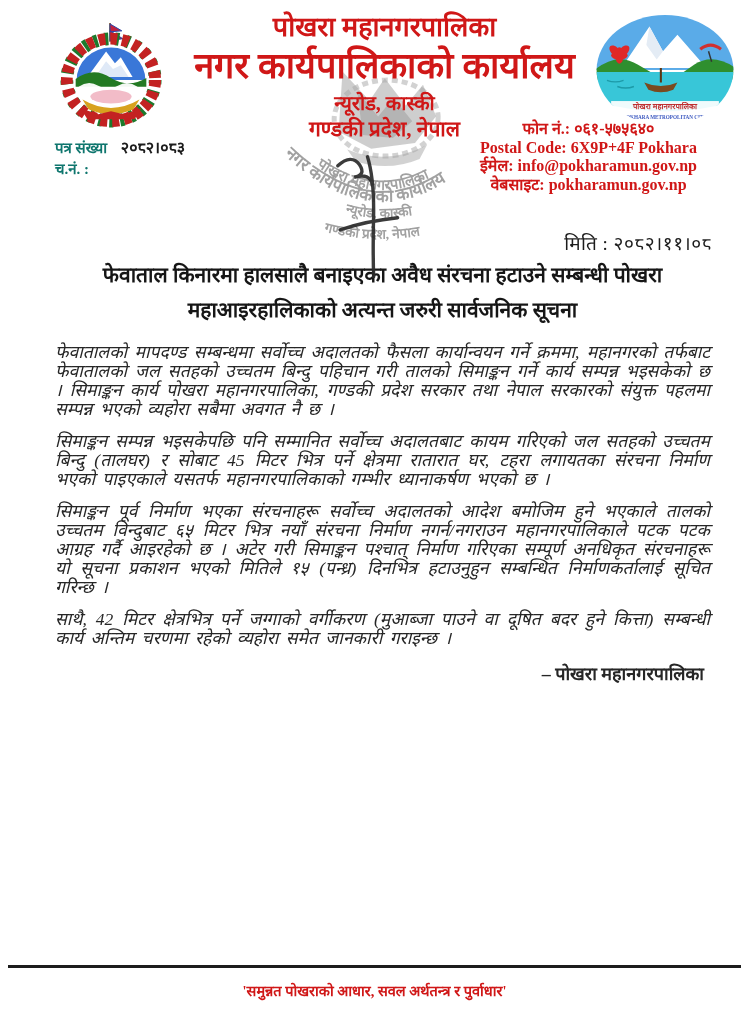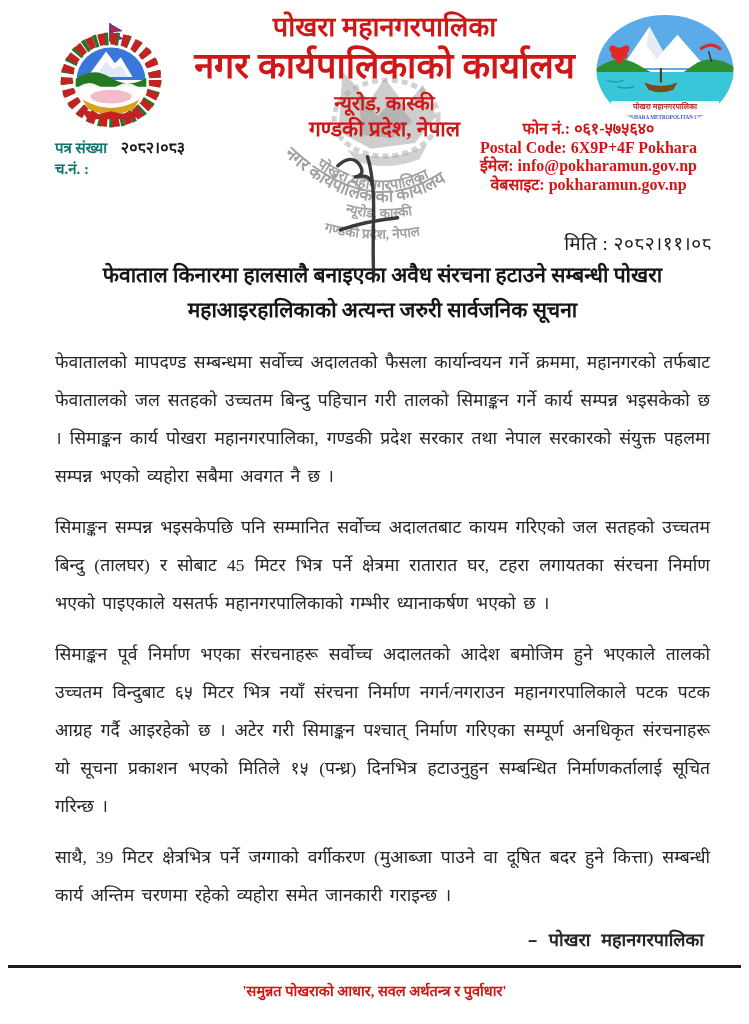--- a/index.html
+++ b/index.html
@@ -19,22 +19,22 @@
   .t-addr2{color:#d01717;font-weight:bold;font-size:21px;line-height:27px;}
   .ref-block{position:absolute;left:55px;top:137px;z-index:2;font-size:15px;font-weight:bold;line-height:21px;}
   .red{color:#0f766e;}
   .ref-value{color:#1c1c1c;margin-left:10px;font-size:16px;}
   .contact-block{position:absolute;right:52px;top:120px;z-index:2;text-align:center;color:#d01717;font-weight:bold;font-size:16px;line-height:18.5px;}
   .date-line{position:absolute;right:37px;top:218px;font-size:19px;color:#1c1c1c;z-index:2;letter-spacing:.5px;margin-top:12px;}
   .stamp{position:absolute;left:276px;top:60px;width:228px;height:222px;z-index:1;transform:rotate(-2deg);}
   
   .main{position:absolute;left:55px;right:39px;top:258px;}
   .heading{font-weight:bold;font-size:21px;line-height:35px;text-align:center;color:#161616;margin-bottom:15px;}
-  .para{font-size:17.5px;line-height:38px;text-align:justify;word-spacing:3px;color:#262626;margin:0 0 13px 0;}
-  .sig-line{text-align:right;font-size:18px;font-weight:bold;color:#262626;margin-top:10px;padding-right:6px;font-family:Liberation Mono, monospace;}
+  .para{font-size:17.5px;line-height:19px;text-align:justify;word-spacing:3px;color:#262626;margin:0 0 13px 0;font-style:italic;}
+  .sig-line{text-align:right;font-size:18px;font-weight:bold;color:#262626;margin-top:10px;padding-right:6px;}
   
   .footer-rule{position:absolute;left:8px;right:8px;top:965px;height:3px;background:#1c1c1c;}
   .footer-slogan{position:absolute;left:0;right:0;top:980px;text-align:center;color:#d01717;font-weight:bold;font-size:14.5px;}
 </style>
 </head>
 <body>
 
 <div class="page">
 
   <svg class="logo-left" viewBox="0 0 120 108" aria-hidden="true">
@@ -146,20 +146,20 @@
   <div class="date-line">मिति : २०८२।११।०८</div>
 
   <div class="main">
     <div class="heading">
       <div>फेवाताल किनारमा हालसालै बनाइएका अवैध संरचना हटाउने सम्बन्धी पोखरा</div>
       <div>महाआइरहालिकाको अत्यन्त जरुरी सार्वजनिक सूचना</div>
     </div>
     <p class="para">फेवातालको मापदण्ड सम्बन्धमा सर्वोच्च अदालतको फैसला कार्यान्वयन गर्ने क्रममा, महानगरको तर्फबाट फेवातालको जल सतहको उच्चतम बिन्दु पहिचान गरी तालको सिमाङ्कन गर्ने कार्य सम्पन्न भइसकेको छ । सिमाङ्कन कार्य पोखरा महानगरपालिका, गण्डकी प्रदेश सरकार तथा नेपाल सरकारको संयुक्त पहलमा सम्पन्न भएको व्यहोरा सबैमा अवगत नै छ ।</p>
     <p class="para">सिमाङ्कन सम्पन्न भइसकेपछि पनि सम्मानित सर्वोच्च अदालतबाट कायम गरिएको जल सतहको उच्चतम बिन्दु (तालघर) र सोबाट 45 मिटर भित्र पर्ने क्षेत्रमा रातारात घर, टहरा लगायतका संरचना निर्माण भएको पाइएकाले यसतर्फ महानगरपालिकाको गम्भीर ध्यानाकर्षण भएको छ ।</p>
     <p class="para">सिमाङ्कन पूर्व निर्माण भएका संरचनाहरू सर्वोच्च अदालतको आदेश बमोजिम हुने भएकाले तालको उच्चतम विन्दुबाट ६५ मिटर भित्र नयाँ संरचना निर्माण नगर्न/नगराउन महानगरपालिकाले पटक पटक आग्रह गर्दै आइरहेको छ । अटेर गरी सिमाङ्कन पश्चात् निर्माण गरिएका सम्पूर्ण अनधिकृत संरचनाहरू यो सूचना प्रकाशन भएको मितिले १५ (पन्ध्र) दिनभित्र हटाउनुहुन सम्बन्धित निर्माणकर्तालाई सूचित गरिन्छ ।</p>
-    <p class="para">साथै, 39 मिटर क्षेत्रभित्र पर्ने जग्गाको वर्गीकरण (मुआब्जा पाउने वा दूषित बदर हुने कित्ता) सम्बन्धी कार्य अन्तिम चरणमा रहेको व्यहोरा समेत जानकारी गराइन्छ ।</p>
+    <p class="para">साथै, 42 मिटर क्षेत्रभित्र पर्ने जग्गाको वर्गीकरण (मुआब्जा पाउने वा दूषित बदर हुने कित्ता) सम्बन्धी कार्य अन्तिम चरणमा रहेको व्यहोरा समेत जानकारी गराइन्छ ।</p>
     <div class="sig-line">– पोखरा महानगरपालिका</div>
   </div>
 
   <div class="footer-rule"></div>
   <div class="footer-slogan">'समुन्नत पोखराको आधार, सवल अर्थतन्त्र र पुर्वाधार'</div>
 
 </div>
 
 </body></html>

